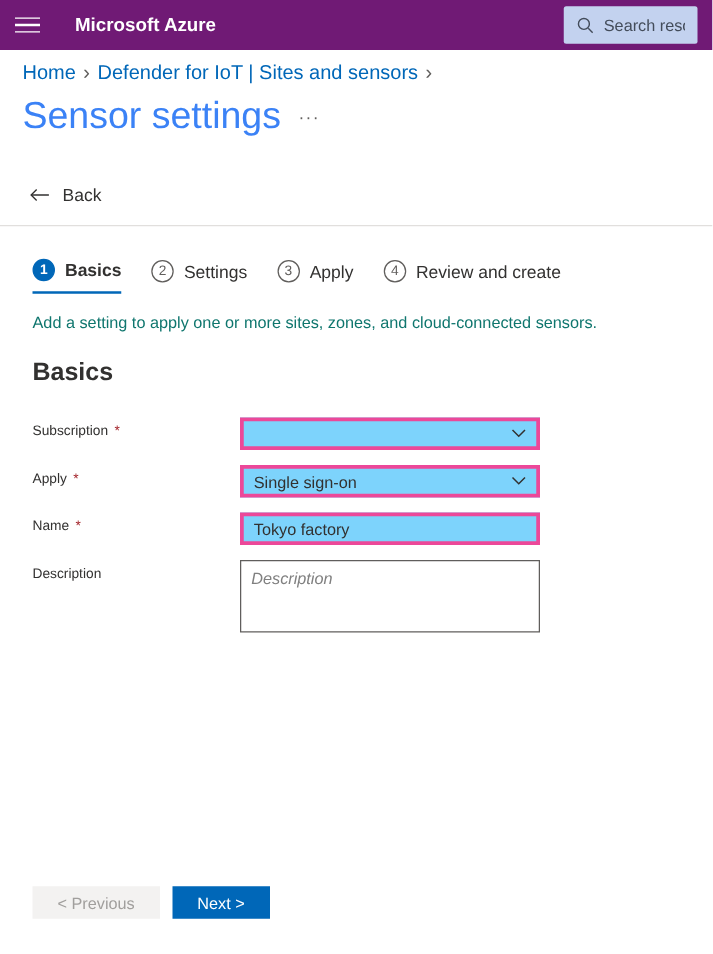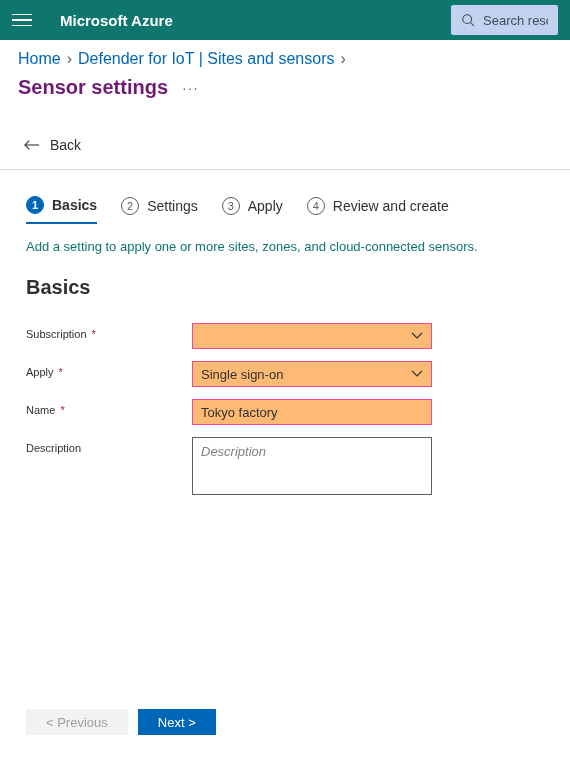--- a/index.html
+++ b/index.html
@@ -8,21 +8,21 @@
       font-size: 13px;
       color: #323130;
       width: 570px;
       height: 763px;
       overflow: hidden;
       background: #fff;
       position: relative;
     }
     
     .topbar {
-      background: #0f766e;
+      background: #701a75;
       height: 40px;
       display: flex;
       align-items: center;
       padding: 0 12px;
       color: #fff;
     }
     .hamburger {
       width: 20px;
       height: 20px;
       display: flex;
@@ -76,23 +76,23 @@
     .breadcrumb .chev { color: #605e5c; }
 
     
     .page-title-row {
       padding: 4px 18px 0;
       display: flex;
       align-items: center;
       gap: 14px;
     }
     .page-title {
-      font-size: 20px;
-      font-weight: 700;
-      color: #701a75;
+      font-size: 30px;
+      font-weight: 400;
+      color: #3b82f6;
     }
     .ellipsis { color: #605e5c; letter-spacing: 1px; cursor: pointer; font-size: 14px;}
 
     
     .backlink {
       display: flex;
       align-items: center;
       gap: 10px;
       padding: 38px 18px 12px 24px;
       font-size: 14px;
@@ -168,22 +168,22 @@
     }
     .form-label .req { color: #a4262c; margin-left: 2px; }
 
     .form-control {
       flex: 1;
       max-width: 240px;
     }
     .dropdown, .text-input {
       width: 100%;
       height: 26px;
-      border: 1px solid #ec4899;
-      background: #fdba74;
+      border: 3px solid #ec4899;
+      background: #7dd3fc;
       font-size: 13px;
       padding: 0 8px;
       display: flex;
       align-items: center;
       justify-content: space-between;
       cursor: pointer;
       color: #323130;
     }
     .text-input { cursor: text; }
     input.text-input { outline: none; font-family: inherit; }

